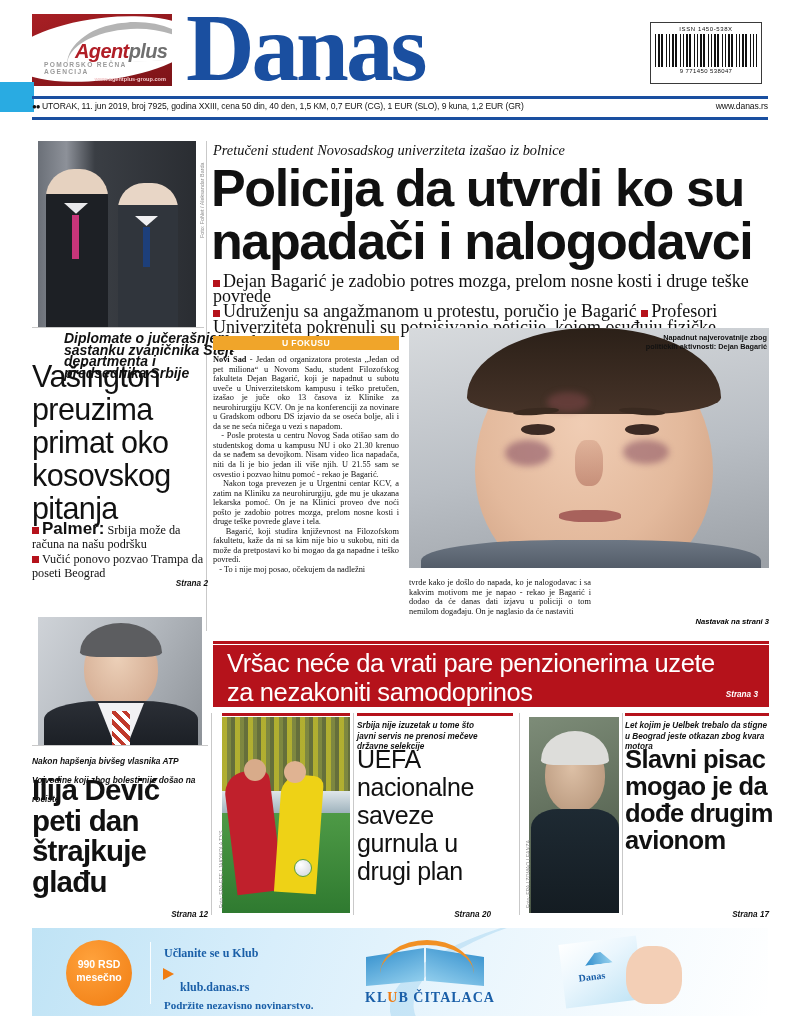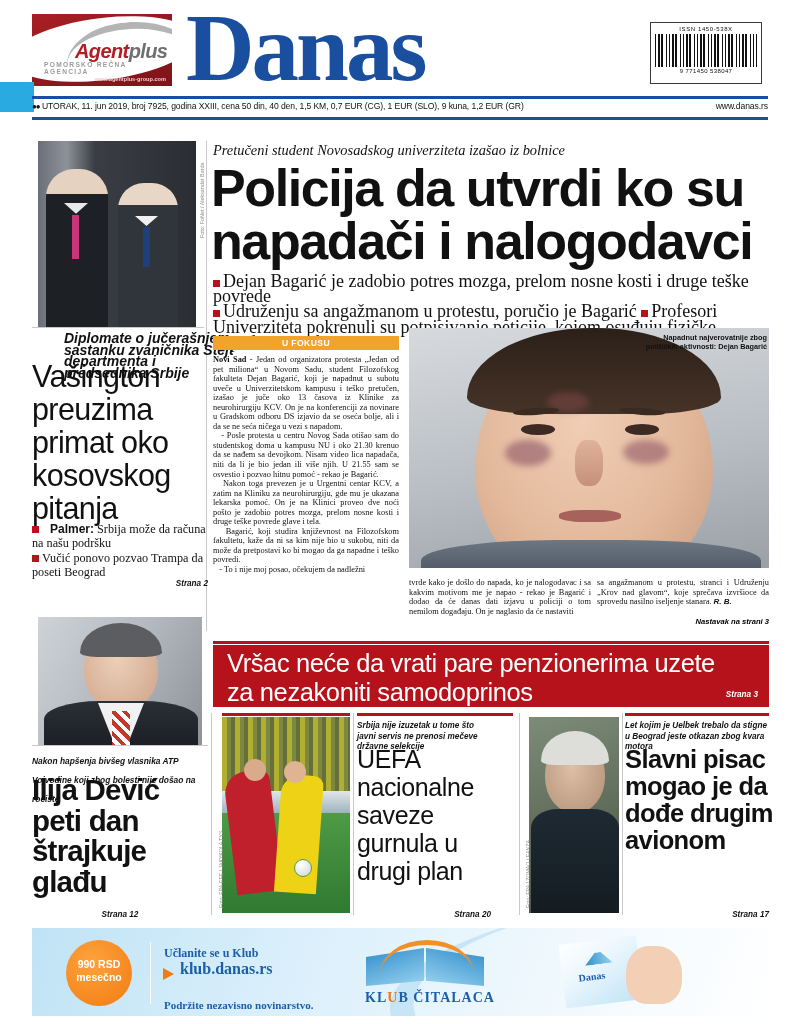--- a/index.html
+++ b/index.html
@@ -100,21 +100,21 @@
   .wash-head {
     position: absolute; left: 32px; top: 360px; width: 176px;
     font-size: 30.5px; line-height: 33px; font-weight: 400; color: #111;
     letter-spacing: -0.6px;
   }
   .wash-bullets {
     position: absolute; left: 32px; top: 522px; width: 176px;
     font-family: "Liberation Serif", serif;
     font-size: 12.2px; line-height: 14.4px; color: #111;
   }
-  .wash-bullets b { font-family: "Liberation Sans", sans-serif; font-size: 12px; margin-left: 8px; }
+  .wash-bullets b { font-family: "Liberation Sans", sans-serif; font-size: 17px; }
   .sq { display: inline-block; width: 7px; height: 7px; background: #b5121b; margin-right: 3px; }
   .page-ref {
     font-family: "Liberation Sans", sans-serif;
     font-style: italic; font-weight: bold; font-size: 8.2px; color: #111;
   }
   .wash-page { position: absolute; left: 32px; top: 572px; width: 176px; text-align: right; }
 
   
   .kicker {
     position: absolute; left: 213px; top: 142px; width: 556px;
@@ -231,21 +231,21 @@
     background: repeating-linear-gradient(45deg,#c0392b 0 4px,#fff 4px 8px); }
 
   .b-cap1 {
     position: absolute; left: 32px; top: 752px; width: 176px;
     font-style: italic; font-weight: bold; font-size: 8.4px; line-height: 19px; color: #111;
   }
   .b-head1 {
     position: absolute; left: 32px; top: 775px; width: 176px;
     font-size: 29.5px; line-height: 30.5px; font-weight: bold; color: #111; letter-spacing: -0.8px;
   }
-  .b-page1 { position: absolute; left: 32px; top: 903px; width: 176px; text-align: center; }
+  .b-page1 { position: absolute; left: 32px; top: 903px; width: 176px; text-align: right; }
 
   .b-photo2 {
     position: absolute; left: 222px; top: 717px; width: 128px; height: 196px;
     overflow: hidden; background: #2e7a34;
   }
   .bp2-crowd { position: absolute; left:0; top:0; width: 128px; height: 78px;
     background: repeating-linear-gradient(90deg,#c8b830 0 5px,#8c8a42 5px 9px,#6f6d3c 9px 13px); opacity:.85;}
   .bp2-board { position: absolute; left:0; top: 74px; width:128px; height: 22px; background: linear-gradient(180deg,#dfe6ea,#9fb3bd); }
   .bp2-grass { position: absolute; left:0; top: 96px; width:128px; height: 100px;
     background: linear-gradient(180deg,#4e9a46,#2f7a30); }
@@ -321,22 +321,22 @@
   }
   .ad-circle {
     position: absolute; left: 34px; top: 12px; width: 66px; height: 66px; border-radius: 50%;
     background: radial-gradient(circle at 38% 32%, #ffa23c, #f07c11);
     color: #fff; text-align: center; font-weight: bold; font-size: 10.5px; line-height: 13px;
     padding-top: 18px;
   }
   .ad-div { position: absolute; left: 118px; top: 14px; width: 1px; height: 62px; background: rgba(255,255,255,.9); }
   .ad-t1 { position: absolute; left: 132px; top: 18px; font-family:"Liberation Serif",serif;
     font-weight: bold; font-size: 12px; color: #1a5fa8; }
-  .ad-t2 { position: absolute; left: 148px; top: 32px; font-family:"Liberation Serif",serif;
-    font-weight: bold; font-size: 16px; color: #1a5fa8; }
+  .ad-t2 { position: absolute; left: 148px; top: 52px; font-family:"Liberation Serif",serif;
+    font-weight: bold; font-size: 12px; color: #1a5fa8; }
   .ad-arrow { position: absolute; left: 131px; top: 40px; width: 0; height: 0;
     border-left: 11px solid #f07c11; border-top: 6px solid transparent; border-bottom: 6px solid transparent; }
   .ad-t3 { position: absolute; left: 132px; top: 72px; font-family:"Liberation Serif",serif;
     font-weight: bold; font-size: 11px; line-height: 10.5px; color: #1a5fa8; }
   .klub-logo { position: absolute; left: 330px; top: 12px; width: 130px; height: 48px; }
   .kl-pageL { position: absolute; left: 4px; top: 8px; width: 58px; height: 38px;
     background: linear-gradient(160deg,#2f8ccb,#9ad4f0); clip-path: polygon(0 24%,100% 0,100% 86%,0 100%); }
   .kl-pageR { position: absolute; left: 64px; top: 8px; width: 58px; height: 38px;
     background: linear-gradient(200deg,#2f8ccb,#9ad4f0); clip-path: polygon(0 0,100% 24%,100% 100%,0 86%); }
   .kl-arc { position: absolute; left: 18px; top: 0px; width: 94px; height: 34px;
@@ -426,24 +426,20 @@
     <span class="sq"></span><span>Udruženju sa angažmanom u protestu, poručio je Bagarić</span>
     <span class="sq"></span><span>Profesori Univerziteta pokrenuli su potpisivanje peticije, kojom osuđuju fizičke napade na studente</span>
   </div>
 
   <div class="fokus-bar">
     <span>U FOKUSU</span>
   </div>
 
   <div class="body-col" id="col1"><b>Novi Sad</b> - Jedan od organizatora protesta „Jedan od pet miliona“ u Novom Sadu, student Filozofskog fakulteta Dejan Bagarić, koji je napadnut u subotu uveče u Univerzitetskom kampusu i teško pretučen, izašao je juče oko 13 časova iz Klinike za neurohirurgiju KCV. On je na konferenciji za novinare u Gradskom odboru DS izjavio da se oseća bolje, ali i da se ne seća ničega u vezi s napadom.<br>&nbsp;&nbsp;&nbsp;- Posle protesta u centru Novog Sada otišao sam do studentskog doma u kampusu NU i oko 21.30 krenuo da se nađem sa devojkom. Nisam video lica napadača, niti da li je bio jedan ili više njih. U 21.55 sam se osvestio i pozvao hitnu pomoć - rekao je Bagarić.<br>&nbsp;&nbsp;&nbsp;Nakon toga prevezen je u Urgentni centar KCV, a zatim na Kliniku za neurohirurgiju, gde mu je ukazana lekarska pomoć. On je na Klinici proveo dve noći pošto je zadobio potres mozga, prelom nosne kosti i druge teške povrede glave i tela.<br>&nbsp;&nbsp;&nbsp;Bagarić, koji studira književnost na Filozofskom fakultetu, kaže da ni sa kim nije bio u sukobu, niti da može da pretpostavi ko bi mogao da ga napadne i teško povredi.<br>&nbsp;&nbsp;&nbsp;- To i nije moj posao, očekujem da nadležni</div>
   <div class="body-col" id="col2">tvrde kako je došlo do napada, ko je nalogodavac i sa kakvim motivom me je napao - rekao je Bagarić i dodao da će danas dati izjavu u policiji o tom nemilom događaju. On je naglasio da će nastaviti</div>
-  <div class="body-col" id="col3">
-    <span>sa angažmanom u protestu, stranci i Udruženju „Krov nad glavom“, koje sprečava izvršioce da sprovedu nasilno iseljenje stanara.</span>
-    <span class="sig">R. B.</span>
-  </div>
   <div class="cont-note">Nastavak na strani 3</div>
 
   <div class="victim-photo">
     <div class="vp-head"></div>
     <div class="vp-hair"></div>
     <div class="vp-bruise vp-b3"></div>
     <div class="vp-br vp-brL"></div>
     <div class="vp-br vp-brR"></div>
     <div class="vp-eye vp-eyeL"></div>
     <div class="vp-eye vp-eyeR"></div>

